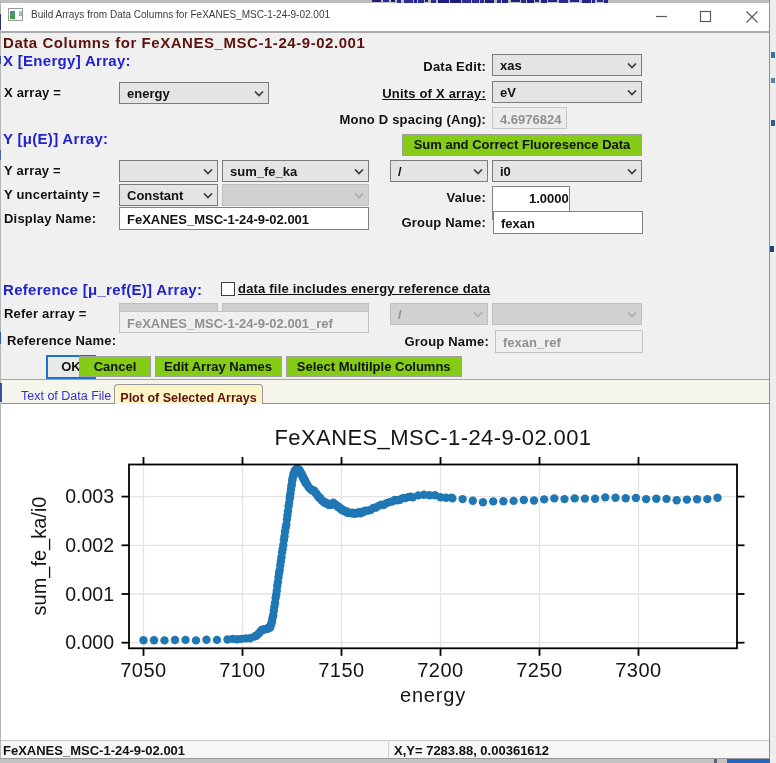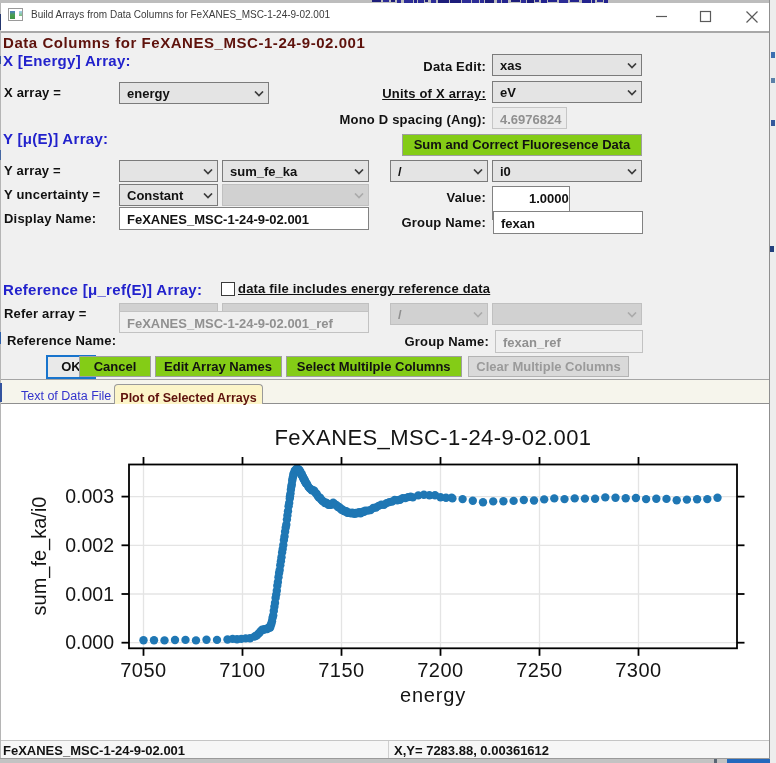--- a/index.html
+++ b/index.html
@@ -195,21 +195,20 @@
     </div>
   <div class="rlbl" style="left:300px;top:334px;width:189px;">Group Name:</div>
   <div class="dfield" style="left:495px;top:330px;width:148px;height:23px;">
       <span class="tx">fexan_ref</span>
     </div>
 
   <div class="btn" style="left:2px;top:355px;width:50px;height:23.5px;line-height:19px;border:2.5px solid #1874cd;background:#e9e9e9;margin-left:44px;">OK</div>
   <div class="btn" style="left:79px;top:356px;width:72px;height:21px;line-height:19px;">Cancel</div>
   <div class="btn" style="left:285.7px;top:356px;width:176px;height:21px;line-height:19px;">Select Multilple Columns</div>
   <div class="btn" style="left:154.5px;top:356px;width:127px;height:21px;line-height:19px;">Edit Array Names</div>
-  <div class="btn" style="left:468px;top:356px;width:161px;height:21px;line-height:19px;color:#9a9a9a;border-color:#b3b3b3;background:#d9d9d9;">Clear Multiple Columns</div>
 
   <div class="abs" style="left:0;top:378.5px;width:770px;height:1.5px;background:#a5a5a5;"></div>
   <div class="abs" style="left:0;top:380px;width:770px;height:24px;background:#f6f5ec;"></div>
   <div class="abs" style="left:0;top:403px;width:770px;height:1.4px;background:#8f8f8f;"></div>
   <div class="abs" style="left:0;top:404.4px;width:776px;height:5px;background:#ffffff;"></div>
   <div class="abs" style="left:21px;top:389px;font-size:12.5px;color:#3333cc;white-space:nowrap;">Text of Data File</div>
   <div class="abs" style="left:114px;top:384px;width:149px;height:19.6px;background:#fcf5c8;border:1px solid #9a9a9a;border-bottom:none;border-radius:4px 4px 0 0;box-sizing:border-box;"></div>
   <div class="abs" style="left:114px;top:390.5px;width:149px;text-align:center;font-size:12.5px;font-weight:bold;color:#5e120c;white-space:nowrap;">Plot of Selected Arrays</div>
 
   <svg id="plot" class="abs" style="left:0;top:409px;" width="770" height="331" viewBox="0 0 770 331">

